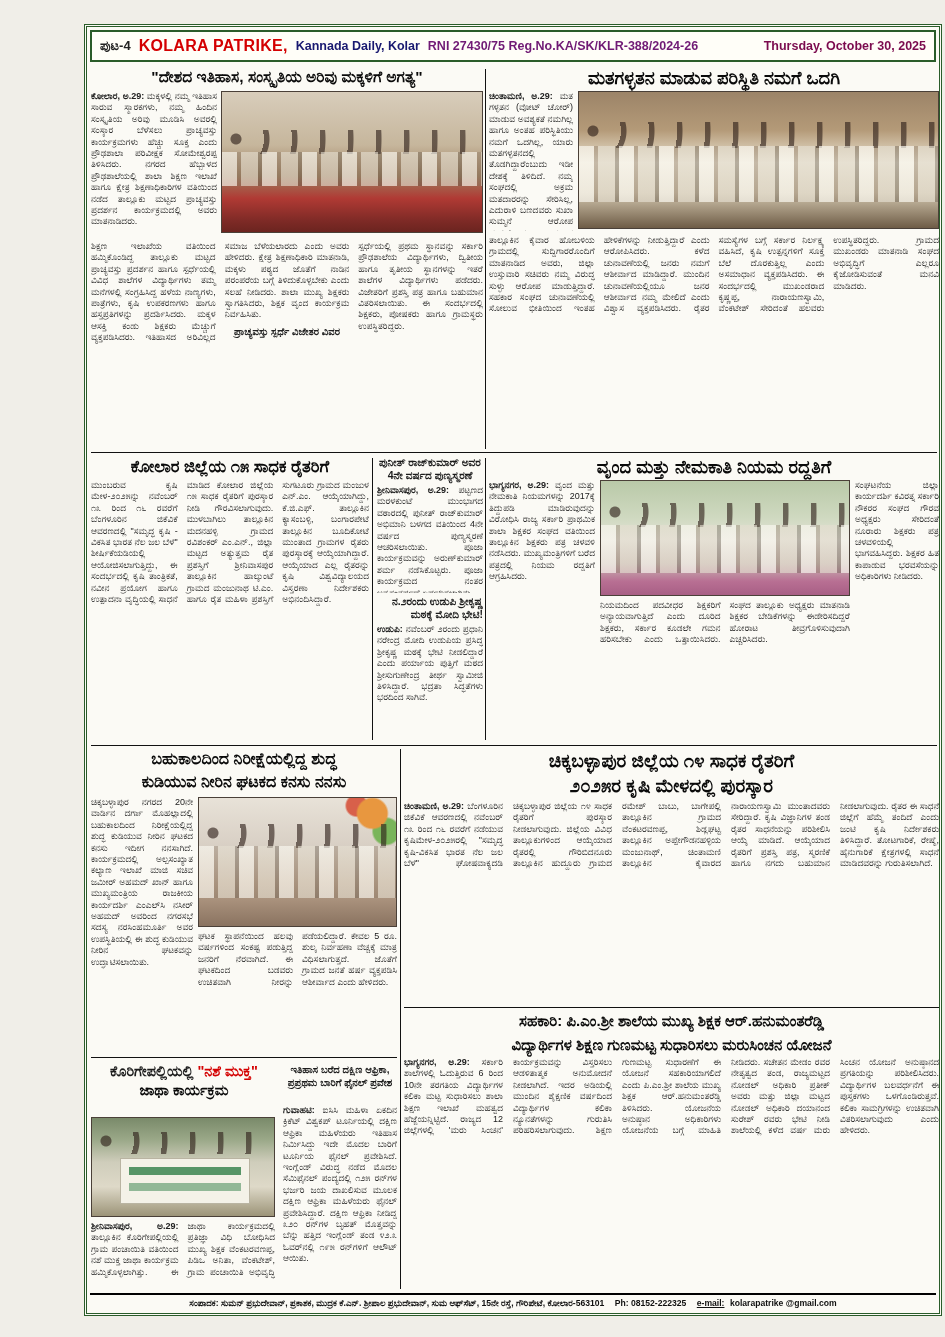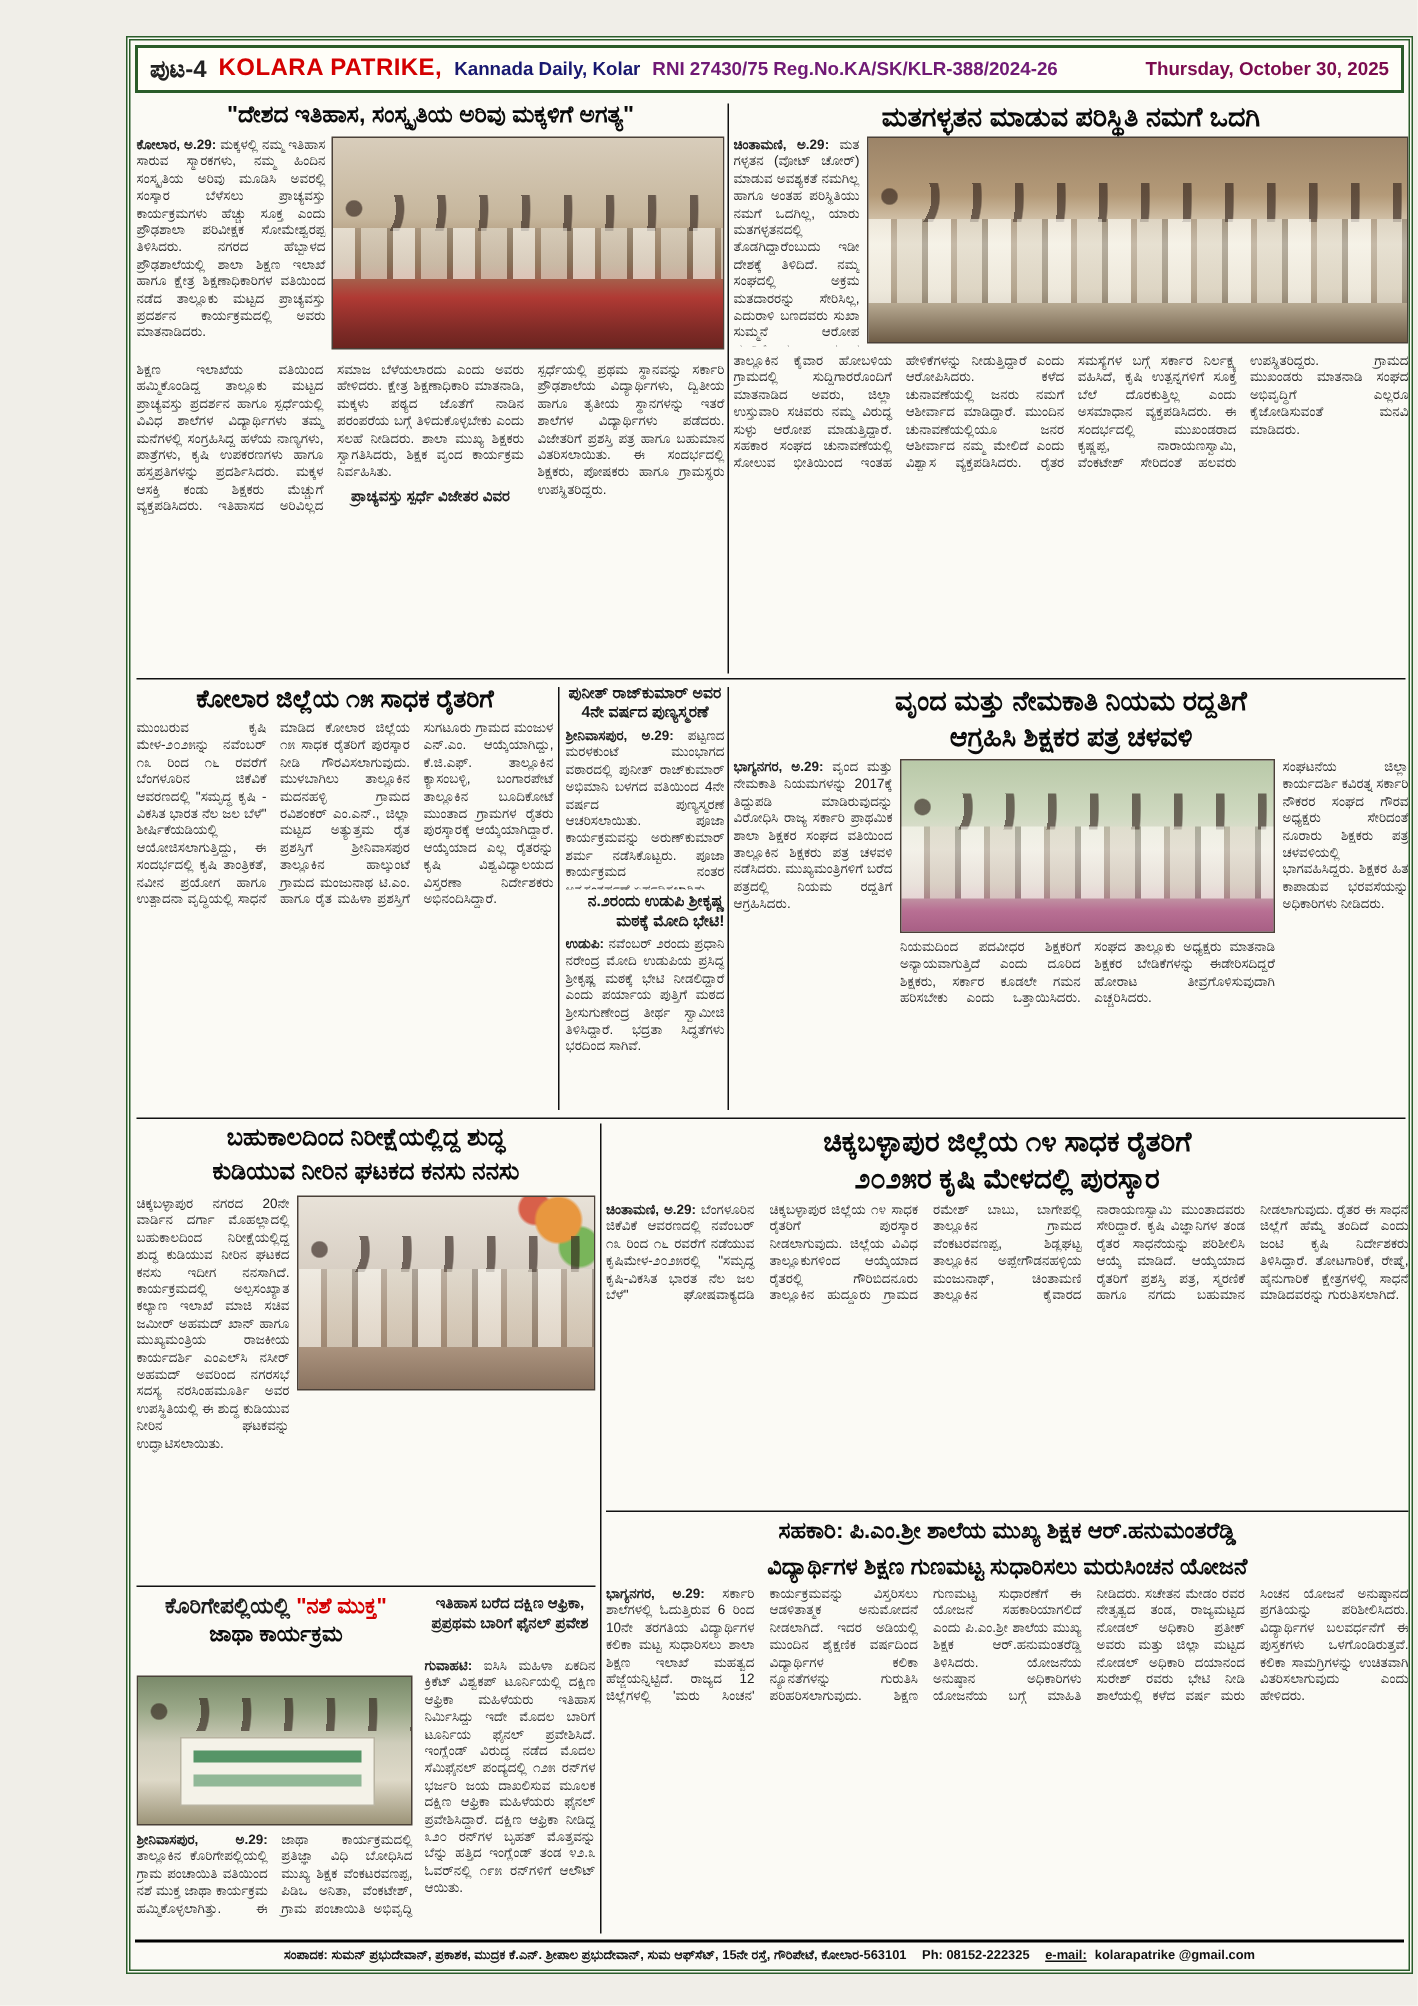--- a/index.html
+++ b/index.html
@@ -13,21 +13,21 @@
     position:absolute;left:84px;top:24px;width:858px;height:1292px;
     background:#fbfaf5;border:3px double #2a5c2a;box-sizing:border-box;
   }
   .inner{position:absolute;left:0;top:0;right:0;bottom:0;}
   
   .masthead{
     position:absolute;left:3px;top:3px;width:846px;height:32px;
     border:2px solid #2a5c2a;box-sizing:border-box;background:#fffef8;
     display:flex;align-items:center;padding:0 8px;gap:8px;white-space:nowrap;overflow:hidden;
   }
-  .page-label{font-size:16px;font-weight:bold;color:#222;}
+  .page-label{font-size:13px;font-weight:bold;color:#222;}
   .brand{font-size:16px;font-weight:bold;color:#d40000;letter-spacing:.3px;}
   .daily{font-size:12.5px;font-weight:bold;color:#191970;}
   .regno{font-size:12.5px;font-weight:bold;color:#701a75;}
   .mdate{margin-left:auto;font-size:12.5px;font-weight:bold;color:#7b0b4e;}
   
   .vrule{position:absolute;width:0;border-left:1.5px solid #111;}
   .hrule{position:absolute;height:0;border-top:1.5px solid #111;}
   
   .art{position:absolute;box-sizing:border-box;overflow:hidden;}
   .hl{text-align:center;font-weight:bold;color:#0a0a0a;line-height:1.3;white-space:nowrap;overflow:hidden;}
@@ -124,21 +124,20 @@
       <div style="font-weight:bold;font-size:10.5px;line-height:13px;text-align:right;margin-top:2px;">ನ.೨ರಂದು ಉಡುಪಿ ಶ್ರೀಕೃಷ್ಣ ಮಠಕ್ಕೆ ಮೋದಿ ಭೇಟಿ!</div>
       <div class="body-txt" style="margin-top:3px;height:92px;">
         <b class="dl">ಉಡುಪಿ: </b><span>ನವೆಂಬರ್ ೨ರಂದು ಪ್ರಧಾನಿ ನರೇಂದ್ರ ಮೋದಿ ಉಡುಪಿಯ ಪ್ರಸಿದ್ಧ ಶ್ರೀಕೃಷ್ಣ ಮಠಕ್ಕೆ ಭೇಟಿ ನೀಡಲಿದ್ದಾರೆ ಎಂದು ಪರ್ಯಾಯ ಪುತ್ತಿಗೆ ಮಠದ ಶ್ರೀಸುಗುಣೇಂದ್ರ ತೀರ್ಥ ಸ್ವಾಮೀಜಿ ತಿಳಿಸಿದ್ದಾರೆ. ಭದ್ರತಾ ಸಿದ್ಧತೆಗಳು ಭರದಿಂದ ಸಾಗಿವೆ.</span>
       </div>
     </div>
 
     <div class="vrule" style="left:398px;top:431px;height:282px;"></div>
 
     <div class="art" style="left:402px;top:429px;width:450px;height:286px;">
       <div class="hl" style="font-size:18px;height:24px;">ವೃಂದ ಮತ್ತು ನೇಮಕಾತಿ ನಿಯಮ ರದ್ದತಿಗೆ</div>
-      <div class="hl" style="font-size:18px;height:26px;">ಆಗ್ರಹಿಸಿ ಶಿಕ್ಷಕರ ಪತ್ರ ಚಳವಳಿ</div>
       <div style="display:flex;gap:5px;height:232px;">
         <div class="body-txt" style="width:106px;flex:none;height:232px;">
           <b class="dl">ಭಾಗ್ಯನಗರ, ಅ.29: </b><span>ವೃಂದ ಮತ್ತು ನೇಮಕಾತಿ ನಿಯಮಗಳನ್ನು 2017ಕ್ಕೆ ತಿದ್ದುಪಡಿ ಮಾಡಿರುವುದನ್ನು ವಿರೋಧಿಸಿ ರಾಜ್ಯ ಸರ್ಕಾರಿ ಪ್ರಾಥಮಿಕ ಶಾಲಾ ಶಿಕ್ಷಕರ ಸಂಘದ ವತಿಯಿಂದ ತಾಲ್ಲೂಕಿನ ಶಿಕ್ಷಕರು ಪತ್ರ ಚಳವಳಿ ನಡೆಸಿದರು. ಮುಖ್ಯಮಂತ್ರಿಗಳಿಗೆ ಬರೆದ ಪತ್ರದಲ್ಲಿ ನಿಯಮ ರದ್ದತಿಗೆ ಆಗ್ರಹಿಸಿದರು.</span>
         </div>
         <div style="width:250px;flex:none;">
           <div class="photo" style="width:250px;height:116px;background:linear-gradient(180deg,#b9c9a8 0%,#cfd9c0 32%,#e6e3da 52%,#c9b9b3 72%,#b86f93 88%,#a85f85 100%);">
             <div class="band heads" style="top:22px;height:24px;"></div>
             <div class="band shirts" style="top:44px;height:48px;opacity:.8;"></div>
           </div>
           <div class="body-txt cols2" style="margin-top:4px;height:110px;">
@@ -158,20 +157,23 @@
       <div class="hl" style="font-size:16px;height:25px;">ಕುಡಿಯುವ ನೀರಿನ ಘಟಕದ ಕನಸು ನನಸು</div>
       <div style="display:flex;gap:5px;height:254px;">
         <div class="body-txt" style="width:102px;flex:none;height:254px;">
           <span>ಚಿಕ್ಕಬಳ್ಳಾಪುರ ನಗರದ 20ನೇ ವಾರ್ಡಿನ ದರ್ಗಾ ಮೊಹಲ್ಲಾದಲ್ಲಿ ಬಹುಕಾಲದಿಂದ ನಿರೀಕ್ಷೆಯಲ್ಲಿದ್ದ ಶುದ್ಧ ಕುಡಿಯುವ ನೀರಿನ ಘಟಕದ ಕನಸು ಇದೀಗ ನನಸಾಗಿದೆ. ಕಾರ್ಯಕ್ರಮದಲ್ಲಿ ಅಲ್ಪಸಂಖ್ಯಾತ ಕಲ್ಯಾಣ ಇಲಾಖೆ ಮಾಜಿ ಸಚಿವ ಜಮೀರ್ ಅಹಮದ್ ಖಾನ್ ಹಾಗೂ ಮುಖ್ಯಮಂತ್ರಿಯ ರಾಜಕೀಯ ಕಾರ್ಯದರ್ಶಿ ಎಂಎಲ್‌ಸಿ ನಸೀರ್ ಅಹಮದ್ ಅವರಿಂದ ನಗರಸಭೆ ಸದಸ್ಯ ನರಸಿಂಹಮೂರ್ತಿ ಅವರ ಉಪಸ್ಥಿತಿಯಲ್ಲಿ ಈ ಶುದ್ಧ ಕುಡಿಯುವ ನೀರಿನ ಘಟಕವನ್ನು ಉದ್ಘಾಟಿಸಲಾಯಿತು.</span>
         </div>
         <div style="flex:1;">
           <div class="photo" style="width:100%;height:130px;background:radial-gradient(circle at 88% 12%, #e8973f 0 7%, transparent 8%),radial-gradient(circle at 95% 26%, #79b55a 0 6%, transparent 7%),radial-gradient(circle at 80% 6%, #d8604a 0 5%, transparent 6%),linear-gradient(180deg,#e8e2d8 0%,#d8cfc4 38%,#baa28c 68%,#8a7360 100%);">
             <div class="band heads" style="top:26px;height:24px;"></div>
             <div class="band shirts" style="top:48px;height:52px;opacity:.8;"></div>
           </div>
+          <div class="body-txt cols2" style="margin-top:4px;height:118px;">
+            <span>ಘಟಕ ಸ್ಥಾಪನೆಯಿಂದ ಹಲವು ವರ್ಷಗಳಿಂದ ಸಂಕಷ್ಟ ಪಡುತ್ತಿದ್ದ ಜನರಿಗೆ ನೆರವಾಗಿದೆ. ಈ ಘಟಕದಿಂದ ಬಡವರು ಉಚಿತವಾಗಿ ನೀರನ್ನು ಪಡೆಯಲಿದ್ದಾರೆ. ಕೇವಲ 5 ರೂ. ಶುಲ್ಕ ನಿರ್ವಹಣಾ ವೆಚ್ಚಕ್ಕೆ ಮಾತ್ರ ವಿಧಿಸಲಾಗುತ್ತದೆ. ಜೊತೆಗೆ ಗ್ರಾಮದ ಜನತೆ ಹರ್ಷ ವ್ಯಕ್ತಪಡಿಸಿ ಆಶೀರ್ವಾದ ಎಂದು ಹೇಳಿದರು.</span>
+          </div>
         </div>
       </div>
     </div>
 
     <div class="vrule" style="left:313px;top:722px;height:540px;"></div>
 
     <div class="art" style="left:317px;top:722px;width:535px;height:254px;">
       <div class="hl" style="font-size:18.5px;height:25px;">ಚಿಕ್ಕಬಳ್ಳಾಪುರ ಜಿಲ್ಲೆಯ ೧೪ ಸಾಧಕ ರೈತರಿಗೆ</div>
       <div class="hl" style="font-size:18.5px;height:27px;">೨೦೨೫ರ ಕೃಷಿ ಮೇಳದಲ್ಲಿ ಪುರಸ್ಕಾರ</div>
       <div class="body-txt cols5" style="height:196px;">

